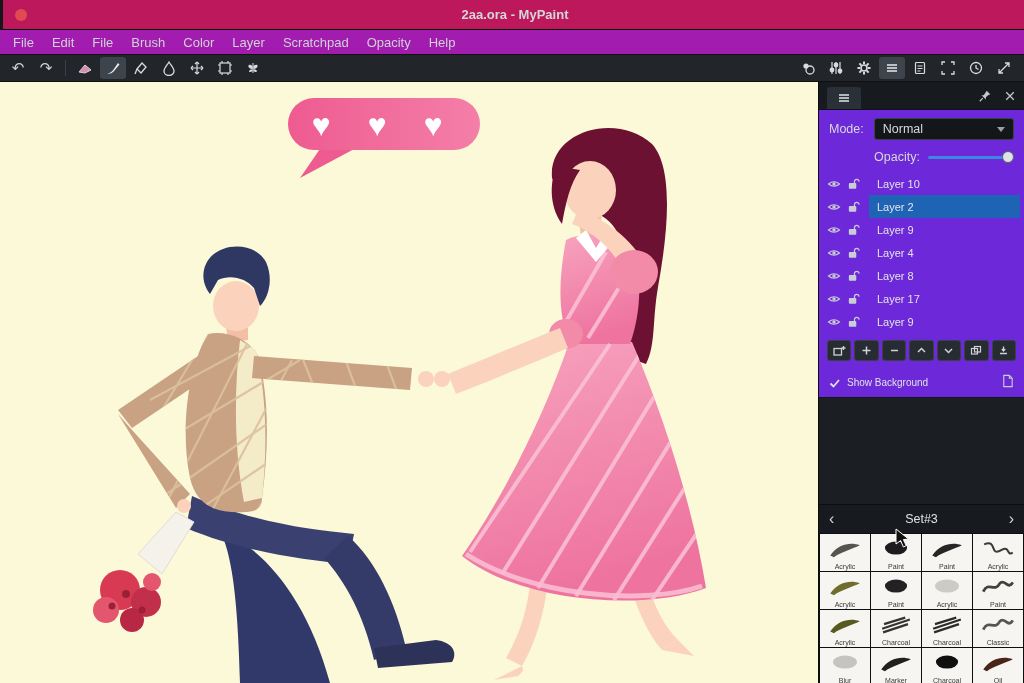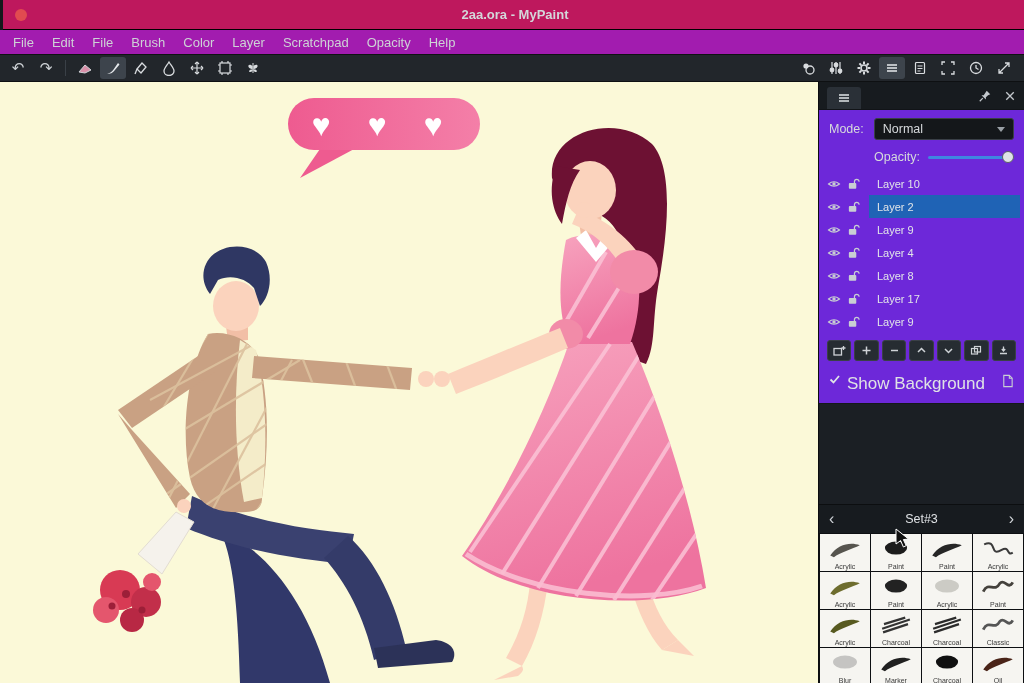--- a/index.html
+++ b/index.html
@@ -57,21 +57,21 @@
   .layer-row { display:flex; align-items:center; height:23px; padding-left:8px; }
   .row-icons { display:flex; gap:6px; width:42px; align-items:center; color:#c9ced3; }
   .layer-label { flex:1; height:100%; display:flex; align-items:center; padding-left:8px;
     color:#e2e5e8; font-size:11px; margin-right:4px; }
   .layer-row.selected .layer-label { background:#1f63b5; }
 
   .layer-btns { display:flex; gap:3px; padding:7px 8px 4px 8px; }
   .lbtn { flex:1; height:21px; background:#262c32; border:1px solid #3a4046; border-radius:3px;
     display:flex; align-items:center; justify-content:center; color:#cfd3d7; }
 
-  .showbg { display:flex; align-items:flex-start; padding:9px 10px; color:#dfe2e5; font-size:17px;
+  .showbg { display:flex; align-items:flex-end; padding:9px 10px; color:#dfe2e5; font-size:10px;
     gap:7px; border-bottom:1px solid #15181b; }
   .showbg .doc { margin-left:auto; color:#c9ced3; }
 
   .panel-filler { flex:1; background:#1b1f24; }
 
   .brush-dock { background:#171b1f; border-top:1px solid #0c0e10; }
   .brush-header { height:28px; display:flex; align-items:center; padding:0 10px; color:#dfe2e5; }
   .bh-label { flex:1; text-align:center; font-size:12.5px; }
   .bh-arrow { color:#cfd3d7; }
   .brush-grid { display:grid; grid-template-columns:repeat(4,1fr); grid-auto-rows:37px; gap:1px;

